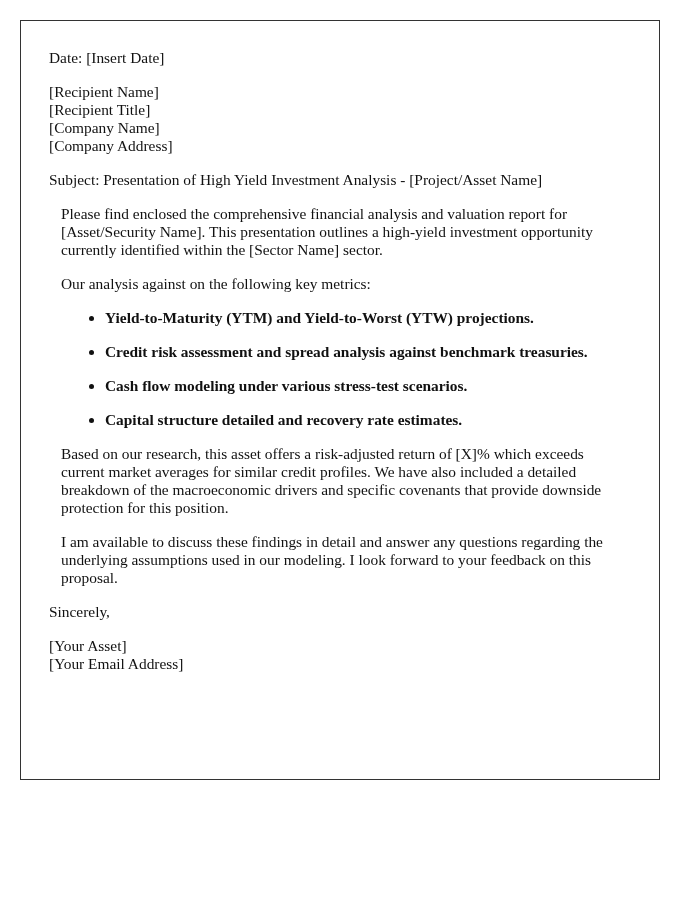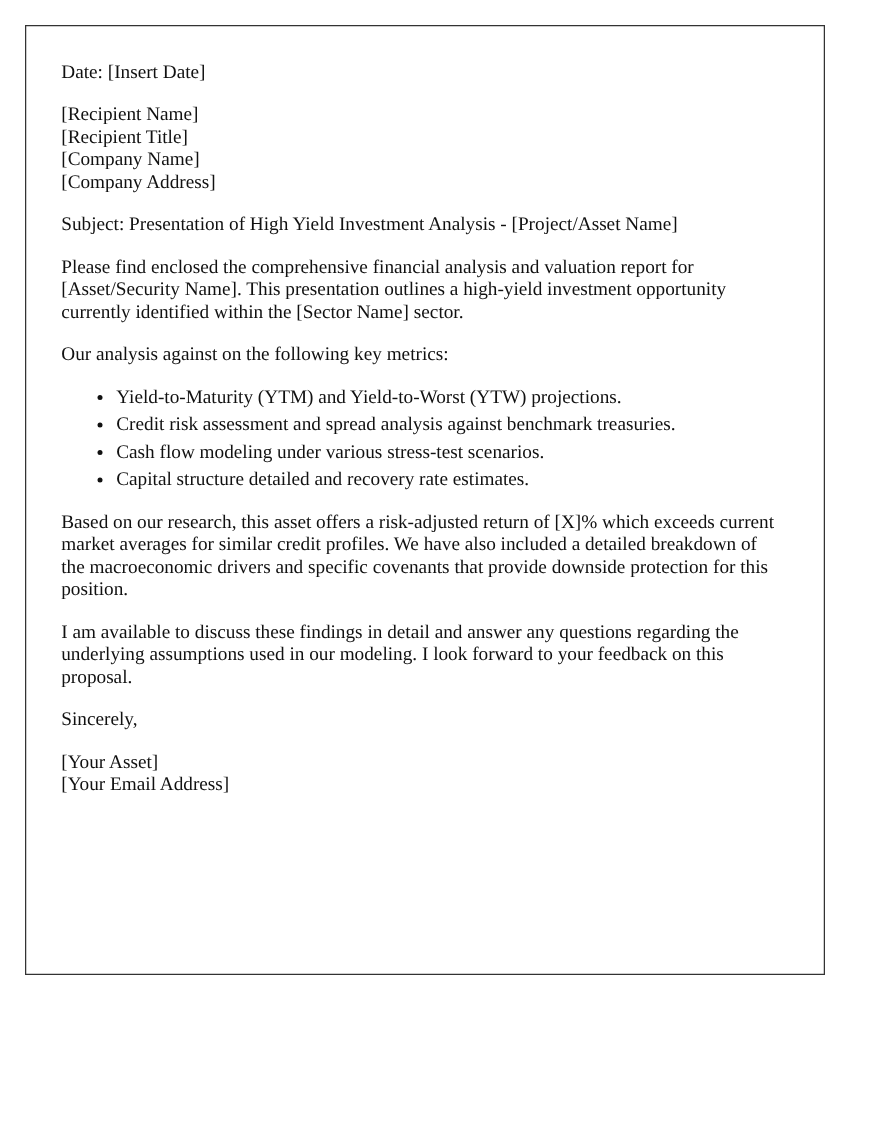--- a/index.html
+++ b/index.html
@@ -24,22 +24,22 @@
       line-height: 18px;
       color: #111111;
     }
     .block { margin: 0 0 16px 0; }
     .line { display: block; }
     ul.metrics {
       margin: 0 0 16px 0;
       padding-left: 40px;
       list-style: disc;
     }
-    ul.metrics li { margin: 4px; }
-    p { margin: 0 0 16px 0; }
+    ul.metrics li { margin: 16px; font-weight: bold; }
+    p { margin: 0 0 16px 12px; }
   </style>
 </head>
 <body>
 
 <div class="letter">
 
   <div class="block">Date: [Insert Date]</div>
 
   <div class="block">
     <span class="line">[Recipient Name]</span>

